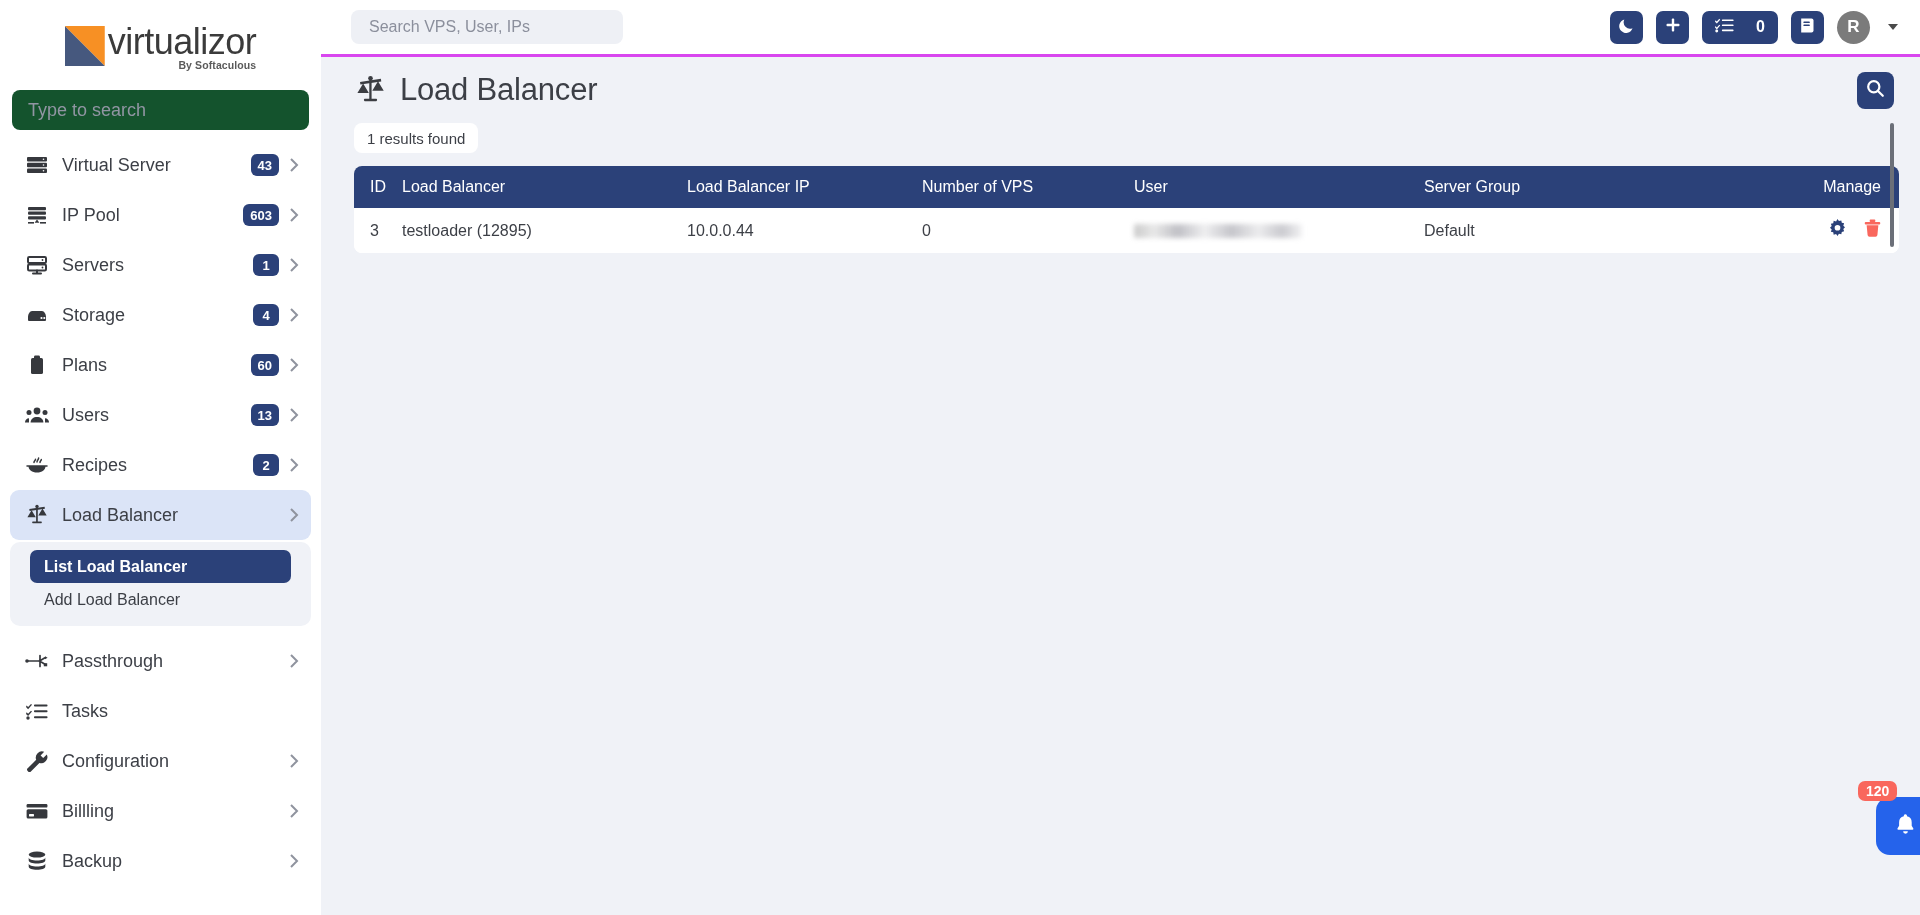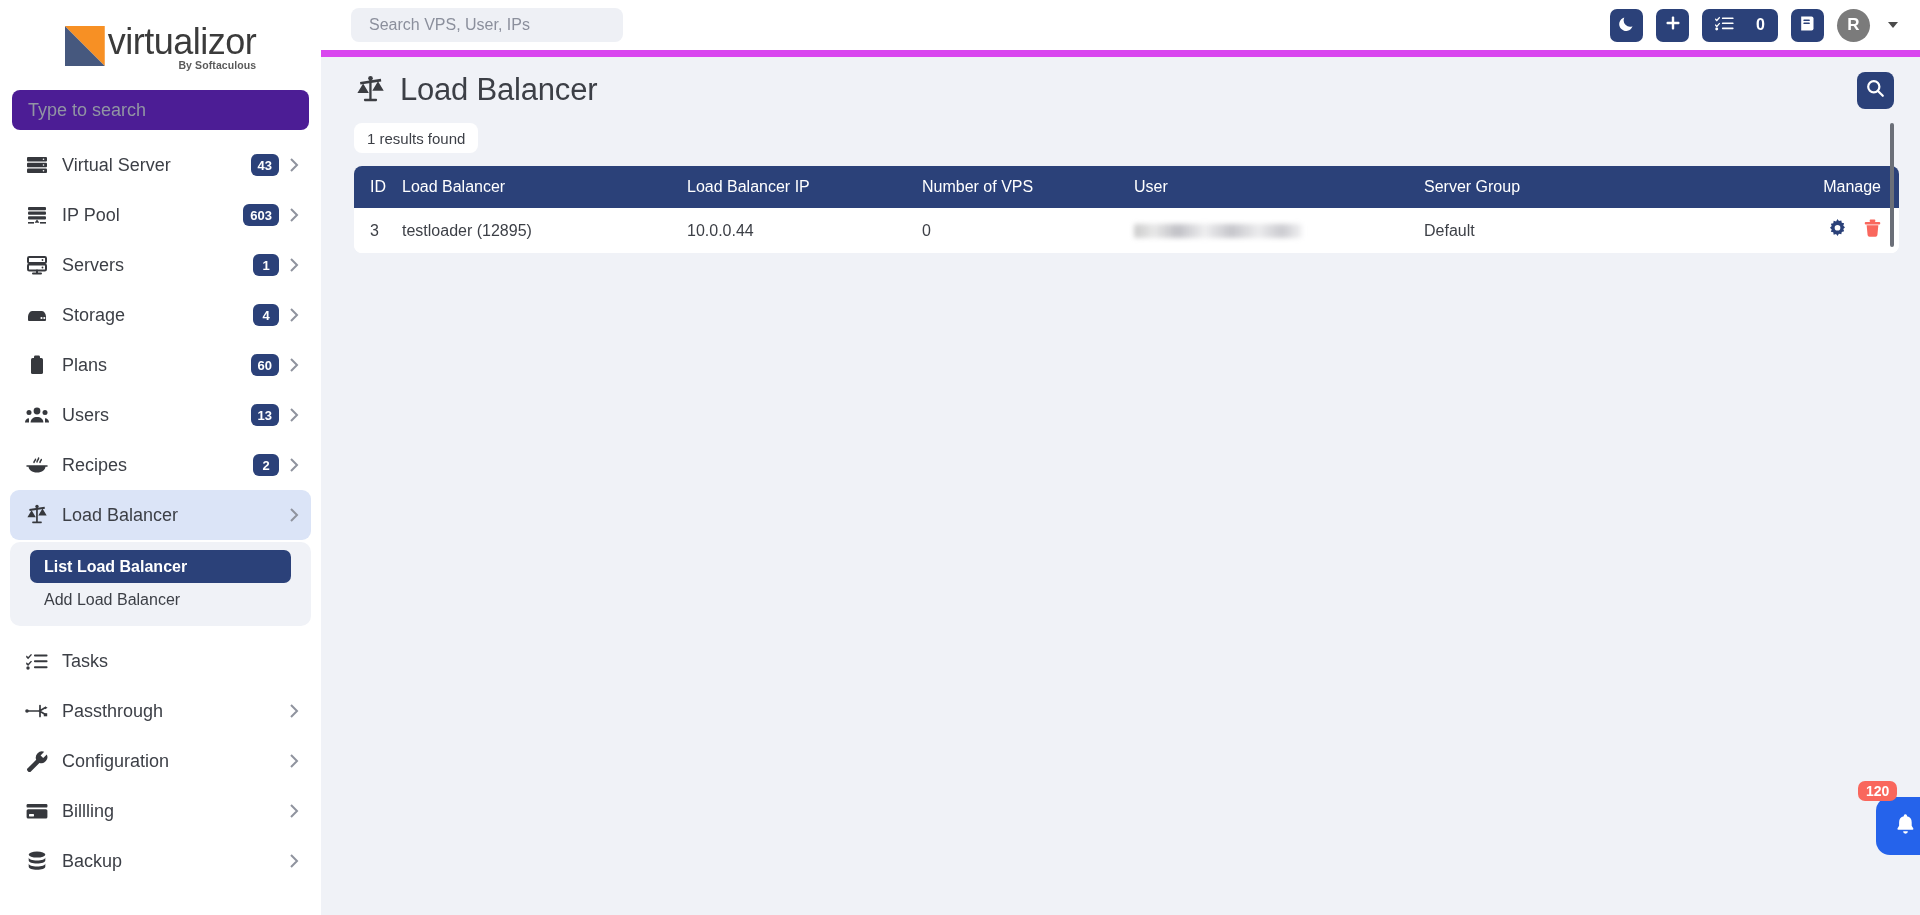--- a/index.html
+++ b/index.html
@@ -45,21 +45,21 @@
     line-height: 38px; font-weight: 400;
   }
   .logo-sub {
     font-size: 10.5px; color: #5a5a5a; font-weight: 700;
     letter-spacing: 0.1px; margin-top: -2px;
   }
 
   .sb-search {
     margin: 4px 12px 10px 12px;
     height: 40px; border-radius: 8px;
-    background: #4c1d95;
+    background: #14532d;
     display: flex; align-items: center;
     padding: 0 16px;
     font-size: 18px; color: #9195a3;
   }
 
   .nav { padding: 0 10px; }
   .nav-item {
     height: 50px;
     display: flex; align-items: center;
     border-radius: 9px;
@@ -117,21 +117,21 @@
     background: #f0f2f7;
     position: relative;
     overflow: hidden;
   }
 
   .topbar {
     height: 57px; flex: 0 0 57px;
     background: #ffffff;
     display: flex; align-items: center;
     padding: 0 22px 0 30px;
-    border-bottom: 7px solid #d946ef;
+    border-bottom: 3px solid #d946ef;
   }
   .top-search {
     width: 272px; height: 34px;
     background: #eef0f5;
     border-radius: 8px;
     display: flex; align-items: center;
     padding: 0 18px;
     font-size: 16px; color: #8b8f9c;
   }
   .top-spacer { flex: 1 1 auto; }
@@ -424,46 +424,46 @@
       </div>
       <div class="sub-item">
         <span>Add Load Balancer</span>
       </div>
     </div>
 
     <nav class="nav">
 
       <div class="nav-item">
         <span class="nav-ico">
+          <svg width="24" height="18" viewBox="0 0 24 18" fill="none" stroke="currentColor" stroke-width="1.7">
+            <path d="M2.5 9h12" stroke-linecap="round"></path>
+            <circle cx="2" cy="9" r="1.8" fill="currentColor" stroke="none"></circle>
+            <path d="M14.5 9l5.5-3.3M14.5 9l5.5 3.3M15 3.5v11" stroke-linecap="round"></path>
+            <path d="M20 4.2l2.6 1.5-2.6 1.5z" fill="currentColor" stroke="none"></path>
+            <rect x="18.8" y="11.2" width="3.4" height="3.1" fill="currentColor" stroke="none"></rect>
+          </svg>
+        </span>
+        <span class="nav-label">Passthrough</span>
+        <svg class="chev" viewBox="0 0 10 16" fill="none" stroke="currentColor" stroke-width="2">
+            <path d="M2 2l6 6-6 6"></path>
+          </svg>
+      </div>
+
+      <div class="nav-item">
+        <span class="nav-ico">
           <svg width="22" height="18" viewBox="0 0 22 18" fill="currentColor">
             <path d="M0.6 3.4l1.5 1.6L5 1.9l1 .9-3.9 4.5L0 5.1z"></path>
             <rect x="8" y="2.5" width="13.5" height="2" rx="0.8"></rect>
             <path d="M0.6 10.2l1.5 1.6 2.9-3.1 1 .9-3.9 4.5L0 11.9z"></path>
             <rect x="8" y="8.3" width="13.5" height="2" rx="0.8"></rect>
             <circle cx="2" cy="16" r="1.7"></circle>
             <rect x="8" y="14.2" width="13.5" height="2" rx="0.8"></rect>
           </svg>
         </span>
         <span class="nav-label">Tasks</span>
-      </div>
-
-      <div class="nav-item">
-        <span class="nav-ico">
-          <svg width="24" height="18" viewBox="0 0 24 18" fill="none" stroke="currentColor" stroke-width="1.7">
-            <path d="M2.5 9h12" stroke-linecap="round"></path>
-            <circle cx="2" cy="9" r="1.8" fill="currentColor" stroke="none"></circle>
-            <path d="M14.5 9l5.5-3.3M14.5 9l5.5 3.3M15 3.5v11" stroke-linecap="round"></path>
-            <path d="M20 4.2l2.6 1.5-2.6 1.5z" fill="currentColor" stroke="none"></path>
-            <rect x="18.8" y="11.2" width="3.4" height="3.1" fill="currentColor" stroke="none"></rect>
-          </svg>
-        </span>
-        <span class="nav-label">Passthrough</span>
-        <svg class="chev" viewBox="0 0 10 16" fill="none" stroke="currentColor" stroke-width="2">
-            <path d="M2 2l6 6-6 6"></path>
-          </svg>
       </div>
 
       <div class="nav-item">
         <span class="nav-ico">
           <svg width="21" height="21" viewBox="0 0 21 21" fill="currentColor">
             <path d="M19.8 3.4l-3.6 3.6-2.6-2.6 3.6-3.6a6.2 6.2 0 0 0-8 8l-8 8a2.3 2.3 0 1 0 3.2 3.2l8-8a6.2 6.2 0 0 0 7.4-8.6z"></path>
           </svg>
         </span>
         <span class="nav-label">Configuration</span>
         <svg class="chev" viewBox="0 0 10 16" fill="none" stroke="currentColor" stroke-width="2">

